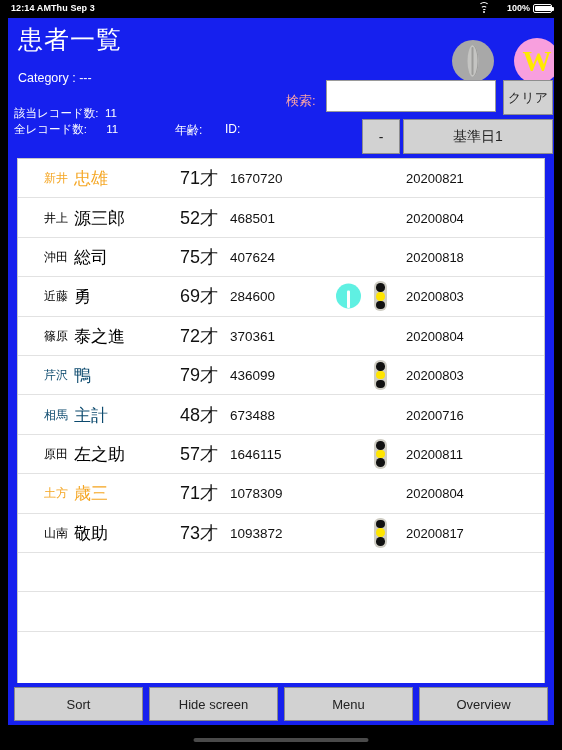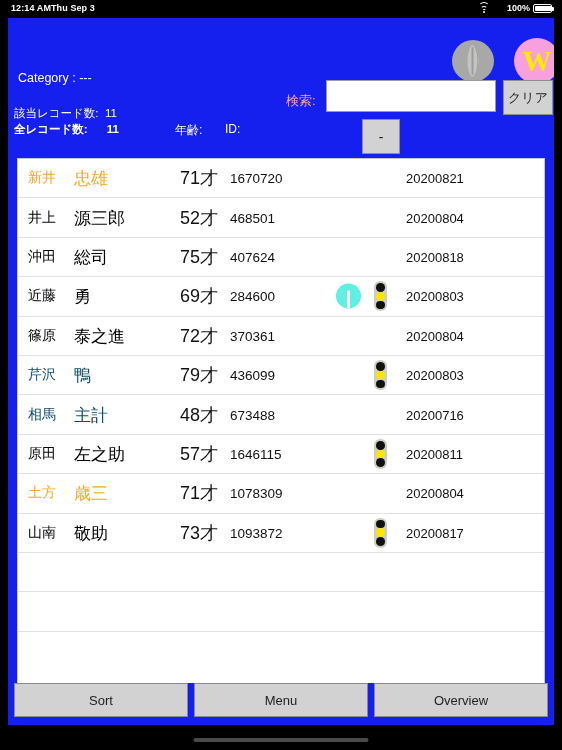--- a/index.html
+++ b/index.html
@@ -63,21 +63,21 @@
   #header { position: absolute; left:0; top:0; width:546px; height:125px; background:#1620EE; }
   #app-title {
     position: absolute; left: 10px; top: 5px;
     color: #fff; font-size: 25px; font-weight: 500; letter-spacing: 1px;
   }
   #category {
     position: absolute; left: 10px; top: 53px;
     color: #fff; font-size: 12.5px;
   }
   #rec-match { position: absolute; left: 6px; top: 88px; color:#fff; font-size: 11.5px; white-space: pre; }
-  #rec-total { position: absolute; left: 6px; top: 104px; color:#fff; font-size: 11.5px; white-space: pre; font-weight: bold; }
+  #rec-total { position: absolute; left: 6px; top: 104px; color:#fff; font-size: 11.5px; white-space: pre; }
   #hdr-age   { position: absolute; left: 167px; top: 104px; color:#fff; font-size: 12px; }
   #hdr-id    { position: absolute; left: 217px; top: 104px; color:#fff; font-size: 12px; }
 
   .hdr-circle {
     position: absolute; border-radius: 50%;
   }
   #icon-profile {
     left: 444px; top: 22px; width: 42px; height: 42px;
     background: #A8A8A8;
   }
@@ -123,21 +123,21 @@
     background: #fff;
     border: 1px solid #c7c7c7;
     overflow: hidden;
   }
   .row {
     position: relative; height: 39.4px;
     border-bottom: 1px solid #e2e2e2;
   }
   .row.empty { border-bottom: 1px solid #e2e2e2; }
   .cell { position: absolute; top: 50%; transform: translateY(-50%); white-space: nowrap; }
-  .c-last  { left: 10px;  font-size: 14px; }
+  .c-last  { left: 26px;  font-size: 12px; }
   .c-first { left: 56px;  font-size: 17px; }
   .c-age   { left: 162px; font-size: 18px; color: #111; }
   .c-id    { left: 212px; font-size: 13.5px; color: #111; }
   .c-date  { left: 388px; font-size: 13px;   color: #111; }
   .c-alert { left: 318px; }
   .c-light { left: 356px; }
 
   .name-black  { color: #000; }
   .name-orange { color: #F5A623; }
   .name-green  { color: #0c4a6e; }
@@ -160,21 +160,21 @@
   }
   .signal i { width: 8.5px; height: 8.5px; border-radius: 50%; display: block; }
   .signal i.off { background: #111; }
   .signal i.yellow { background: #FFE500; }
 
   
   #toolbar {
     position: absolute; left: 0; bottom: 0;
     width: 546px; height: 42px;
     background: #1620EE;
-    display: flex; align-items: flex-start; gap: 6px;
+    display: flex; align-items: center; gap: 6px;
     padding: 0 6px;
   }
   .tbtn {
     flex: 1; height: 34px;
     background: #D2D2D2; border: 1px solid #8a8a8a;
     color: #222; font-size: 13px;
     display: flex; align-items: center; justify-content: center;
     cursor: pointer;
     font-family: "Liberation Sans", sans-serif;
   }
@@ -204,40 +204,42 @@
       <span id="sb-batt-txt">100%</span>
       <span class="batt">
           <span style="width:17px"></span>
         </span>
     </span>
   </div>
 
   <div id="app">
 
     <div id="header">
+      <div id="app-title">患者一覧</div>
 
       <div class="hdr-circle" id="icon-profile">
         <span class="bean"></span>
       </div>
       <div class="hdr-circle" id="icon-w">
         <span>W</span>
       </div>
 
       <div id="category">Category :  ---</div>
 
       <div id="search-label">検索:</div>
       <input id="search-input" type="text" value="" placeholder="" style="">
       <div class="gbtn" id="btn-clear">クリア</div>
 
       <div id="rec-match">該当レコード数:  11</div>
       <div id="rec-total">全レコード数:      11</div>
       <div id="hdr-age">年齢:</div>
       <div id="hdr-id">ID:</div>
 
       <div class="gbtn" id="btn-minus">-</div>
+      <div class="gbtn" id="btn-kijun">基準日1</div>
     </div>
 
     <div id="list">
         <div class="row">
           <span class="cell c-last name-orange">新井</span>
           <span class="cell c-first name-orange">忠雄</span>
           <span class="cell c-age">71才</span>
           <span class="cell c-id">1670720</span>
           <span class="cell c-date">20200821</span>
         </div>
@@ -334,19 +336,20 @@
             </span>
           </span>
           <span class="cell c-date">20200817</span>
         </div>
         <div class="row empty"></div>
         <div class="row empty"></div>
       </div>
 
     <div id="toolbar">
         <div class="tbtn">Sort</div>
+        <div class="tbtn">Hide screen</div>
         <div class="tbtn">Menu</div>
         <div class="tbtn">Overview</div>
       </div>
   </div>
 
   <div id="home-ind"></div>
 </div>
 
 </body></html>

